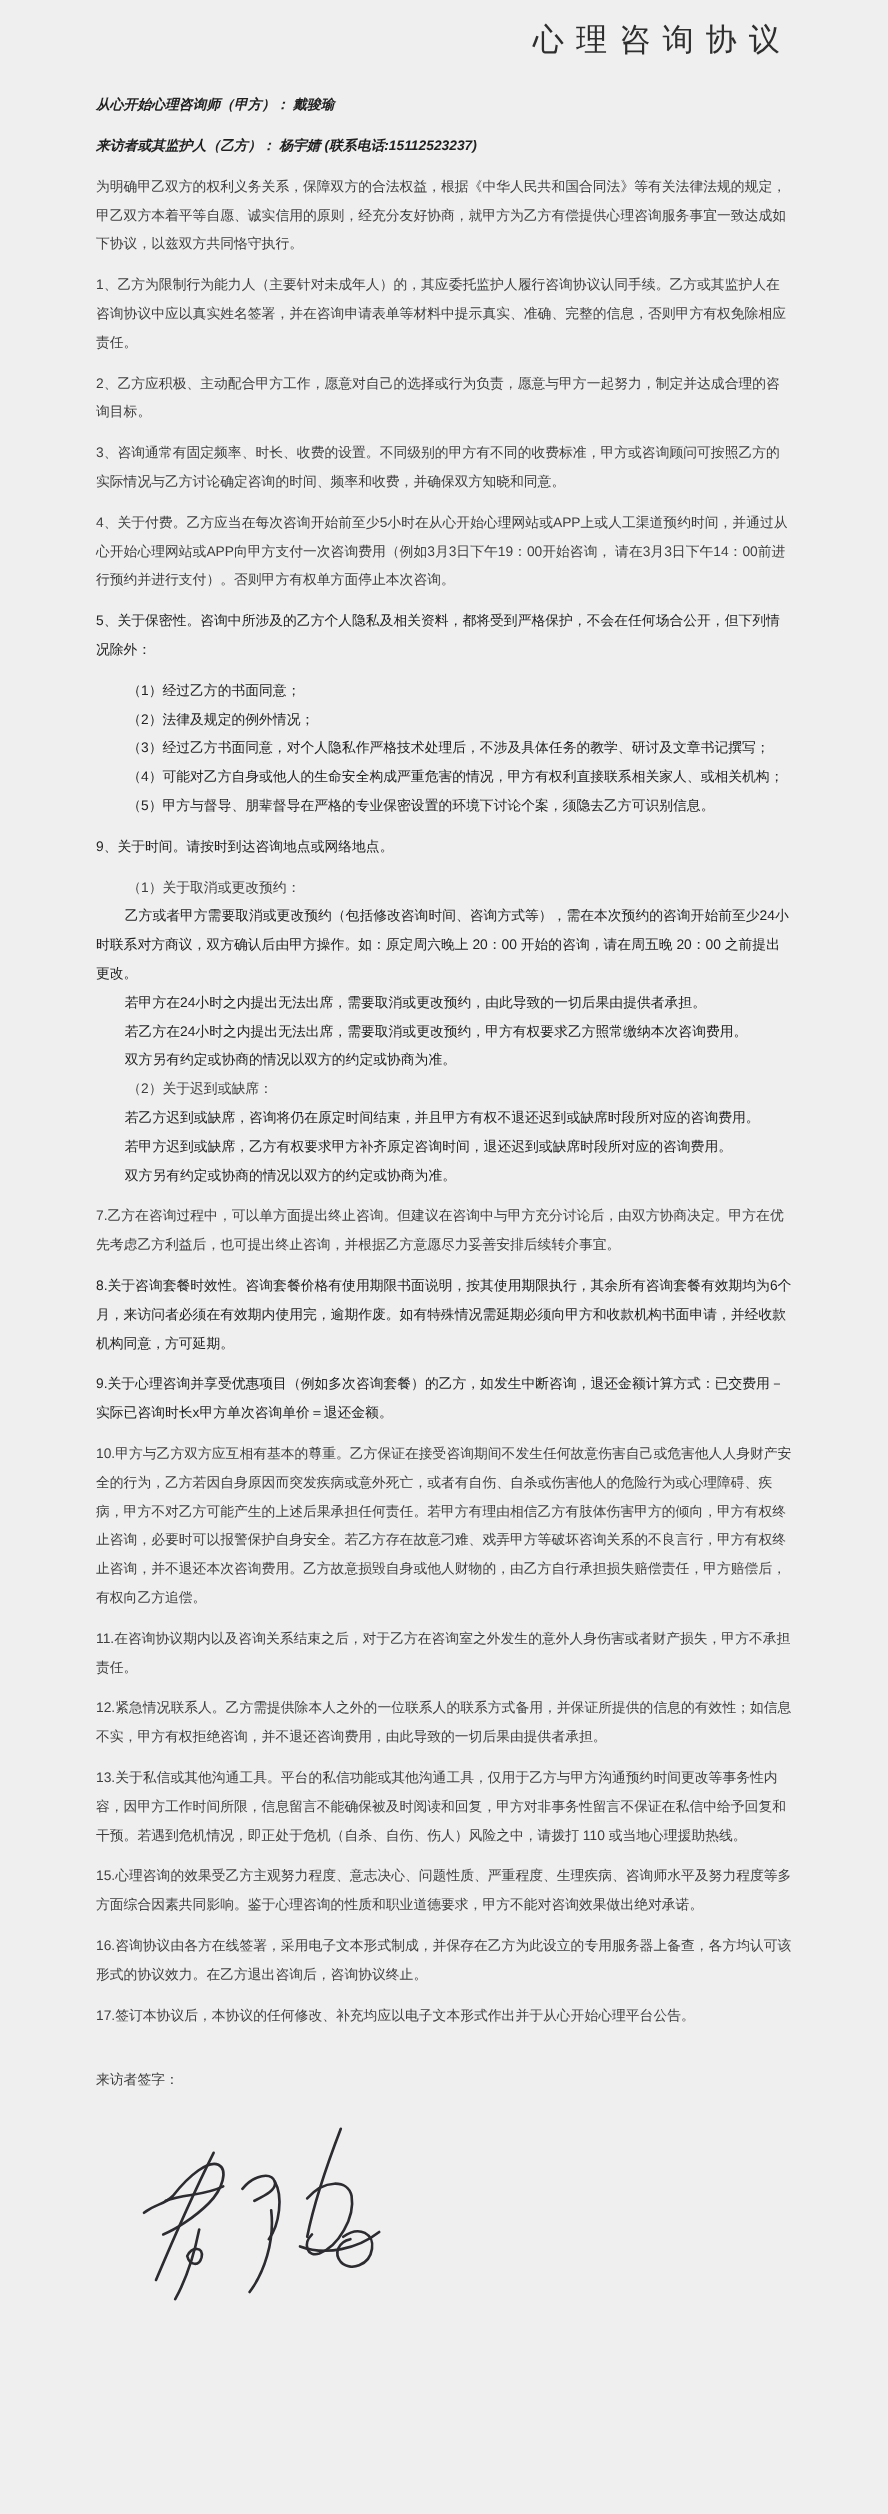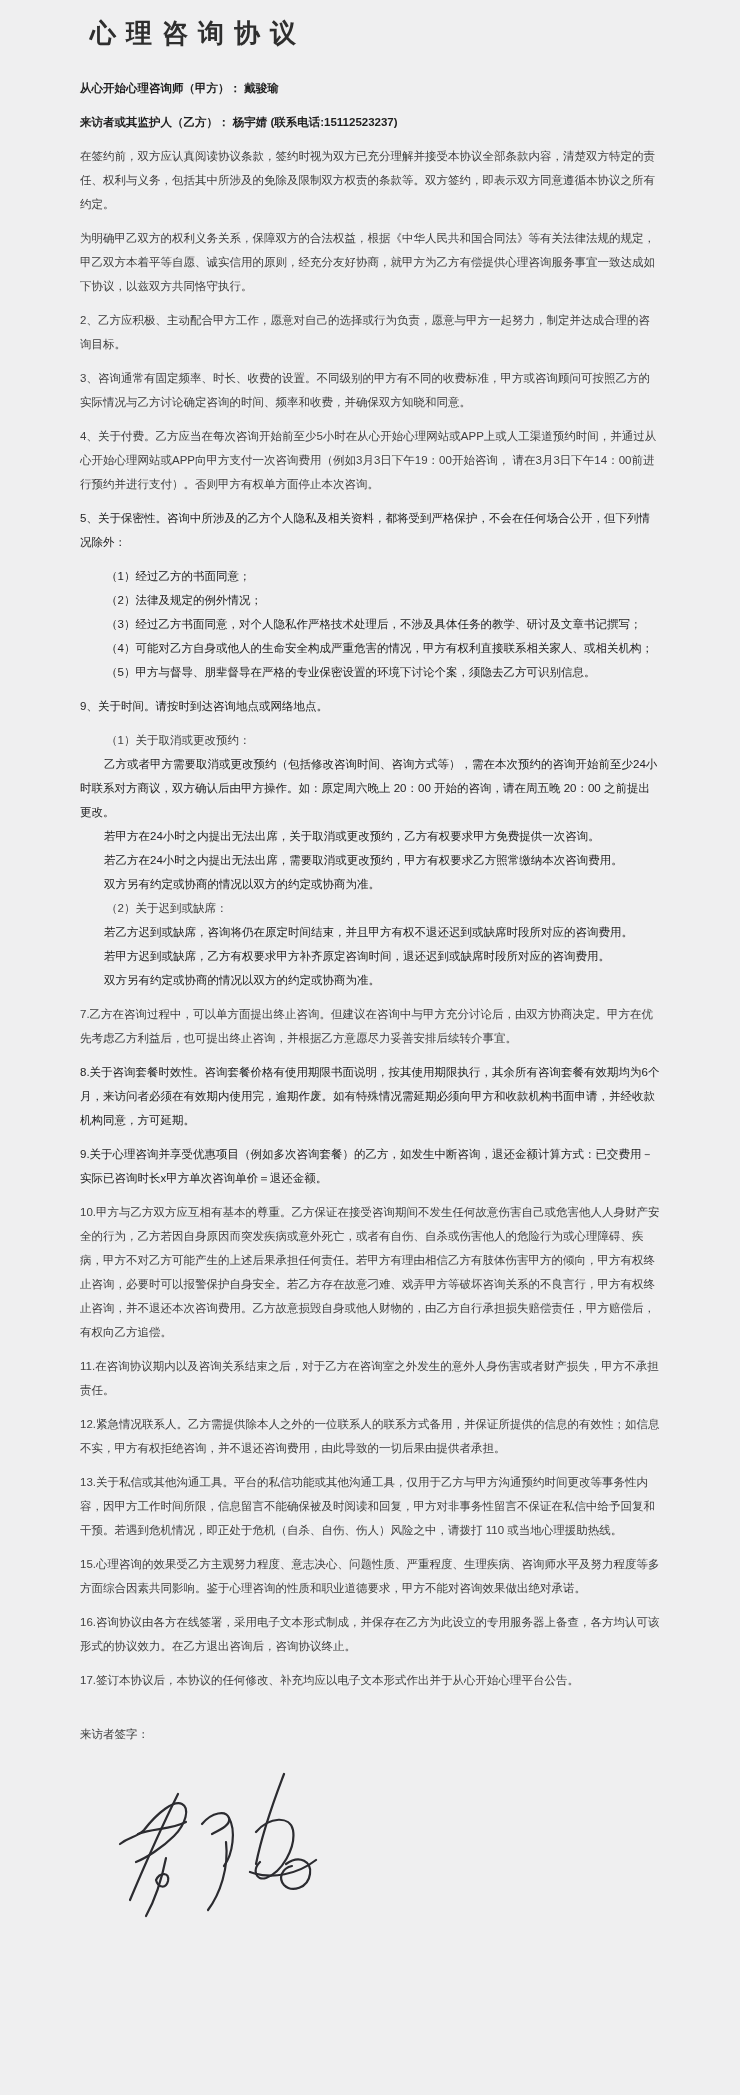--- a/index.html
+++ b/index.html
@@ -10,64 +10,65 @@
     box-sizing: border-box;
     padding: 10px 80px 24px 80px;
     background: #efeff0;
     color: #3e3e3e;
     font-family: "Liberation Sans", "DejaVu Sans", sans-serif;
     font-size: 11.5px;
     line-height: 24px;
   }
   .doc-title {
     font-size: 26px;
-    font-weight: 700;
+    font-weight: 400;
     color: #2e2e2e;
-    text-align: left;
+    text-align: right;
     letter-spacing: 10px;
     padding-left: 10px;
     margin: 6px 0 26px 0;
     line-height: 34px;
   }
   .party {
     font-weight: bold;
     color: #1f1f1f;
     margin: 10px 0;
+    font-style: italic;
   }
   .para { margin: 10px 0; }
   .para.b { font-weight: normal; color: #222222; }
   .para.sub { margin: 0 0 0 26px; }
   .para.in { margin: 0; text-indent: 24px; }
   .sig-label { margin-top: 30px; color: #3e3e3e; }
   .sig-svg { display: block; margin: 26px 0 0 36px; }
 </style>
 </head>
 <body>
 
 <h1 class="doc-title">心理咨询协议</h1>
 
 <p class="party">从心开始心理咨询师（甲方）： 戴骏瑜</p>
 <p class="party">来访者或其监护人（乙方）： 杨宇婧 (联系电话:15112523237)</p>
 
 <div>
-    <p class="para">在签约前，双方应认真阅读协议条款，签约时视为双方已充分理解并接受本协议全部条款内容，清楚双方特定的责任、权利与义务，包括其中所涉及的免除及限制双方权责的条款等。双方签约，即表示双方同意遵循本协议之所有约定。</p>
     <p class="para">为明确甲乙双方的权利义务关系，保障双方的合法权益，根据《中华人民共和国合同法》等有关法律法规的规定，甲乙双方本着平等自愿、诚实信用的原则，经充分友好协商，就甲方为乙方有偿提供心理咨询服务事宜一致达成如下协议，以兹双方共同恪守执行。</p>
+    <p class="para">1、乙方为限制行为能力人（主要针对未成年人）的，其应委托监护人履行咨询协议认同手续。乙方或其监护人在咨询协议中应以真实姓名签署，并在咨询申请表单等材料中提示真实、准确、完整的信息，否则甲方有权免除相应责任。</p>
     <p class="para">2、乙方应积极、主动配合甲方工作，愿意对自己的选择或行为负责，愿意与甲方一起努力，制定并达成合理的咨询目标。</p>
     <p class="para">3、咨询通常有固定频率、时长、收费的设置。不同级别的甲方有不同的收费标准，甲方或咨询顾问可按照乙方的实际情况与乙方讨论确定咨询的时间、频率和收费，并确保双方知晓和同意。</p>
     <p class="para">4、关于付费。乙方应当在每次咨询开始前至少5小时在从心开始心理网站或APP上或人工渠道预约时间，并通过从心开始心理网站或APP向甲方支付一次咨询费用（例如3月3日下午19：00开始咨询， 请在3月3日下午14：00前进行预约并进行支付）。否则甲方有权单方面停止本次咨询。</p>
     <p class="para b">5、关于保密性。咨询中所涉及的乙方个人隐私及相关资料，都将受到严格保护，不会在任何场合公开，但下列情况除外：</p>
     <p class="para b sub">（1）经过乙方的书面同意；</p>
     <p class="para b sub">（2）法律及规定的例外情况；</p>
     <p class="para b sub">（3）经过乙方书面同意，对个人隐私作严格技术处理后，不涉及具体任务的教学、研讨及文章书记撰写；</p>
     <p class="para b sub">（4）可能对乙方自身或他人的生命安全构成严重危害的情况，甲方有权利直接联系相关家人、或相关机构；</p>
     <p class="para b sub">（5）甲方与督导、朋辈督导在严格的专业保密设置的环境下讨论个案，须隐去乙方可识别信息。</p>
     <p class="para b">9、关于时间。请按时到达咨询地点或网络地点。</p>
     <p class="para sub">（1）关于取消或更改预约：</p>
     <p class="para b in">乙方或者甲方需要取消或更改预约（包括修改咨询时间、咨询方式等），需在本次预约的咨询开始前至少24小时联系对方商议，双方确认后由甲方操作。如：原定周六晚上 20：00 开始的咨询，请在周五晚 20：00 之前提出更改。</p>
-    <p class="para b in">若甲方在24小时之内提出无法出席，关于取消或更改预约，乙方有权要求甲方免费提供一次咨询。</p>
+    <p class="para b in">若甲方在24小时之内提出无法出席，需要取消或更改预约，由此导致的一切后果由提供者承担。</p>
     <p class="para b in">若乙方在24小时之内提出无法出席，需要取消或更改预约，甲方有权要求乙方照常缴纳本次咨询费用。</p>
     <p class="para b in">双方另有约定或协商的情况以双方的约定或协商为准。</p>
     <p class="para sub">（2）关于迟到或缺席：</p>
     <p class="para b in">若乙方迟到或缺席，咨询将仍在原定时间结束，并且甲方有权不退还迟到或缺席时段所对应的咨询费用。</p>
     <p class="para b in">若甲方迟到或缺席，乙方有权要求甲方补齐原定咨询时间，退还迟到或缺席时段所对应的咨询费用。</p>
     <p class="para b in">双方另有约定或协商的情况以双方的约定或协商为准。</p>
     <p class="para">7.乙方在咨询过程中，可以单方面提出终止咨询。但建议在咨询中与甲方充分讨论后，由双方协商决定。甲方在优先考虑乙方利益后，也可提出终止咨询，并根据乙方意愿尽力妥善安排后续转介事宜。</p>
     <p class="para b">8.关于咨询套餐时效性。咨询套餐价格有使用期限书面说明，按其使用期限执行，其余所有咨询套餐有效期均为6个月，来访问者必须在有效期内使用完，逾期作废。如有特殊情况需延期必须向甲方和收款机构书面申请，并经收款机构同意，方可延期。</p>
     <p class="para b">9.关于心理咨询并享受优惠项目（例如多次咨询套餐）的乙方，如发生中断咨询，退还金额计算方式：已交费用－实际已咨询时长x甲方单次咨询单价＝退还金额。</p>
     <p class="para">10.甲方与乙方双方应互相有基本的尊重。乙方保证在接受咨询期间不发生任何故意伤害自己或危害他人人身财产安全的行为，乙方若因自身原因而突发疾病或意外死亡，或者有自伤、自杀或伤害他人的危险行为或心理障碍、疾病，甲方不对乙方可能产生的上述后果承担任何责任。若甲方有理由相信乙方有肢体伤害甲方的倾向，甲方有权终止咨询，必要时可以报警保护自身安全。若乙方存在故意刁难、戏弄甲方等破坏咨询关系的不良言行，甲方有权终止咨询，并不退还本次咨询费用。乙方故意损毁自身或他人财物的，由乙方自行承担损失赔偿责任，甲方赔偿后，有权向乙方追偿。</p>

